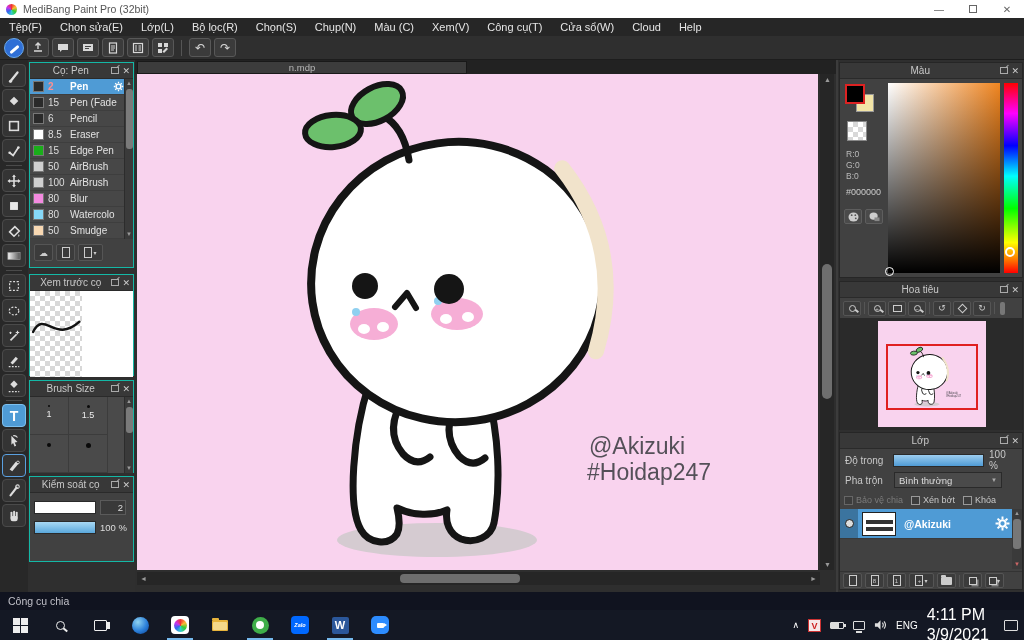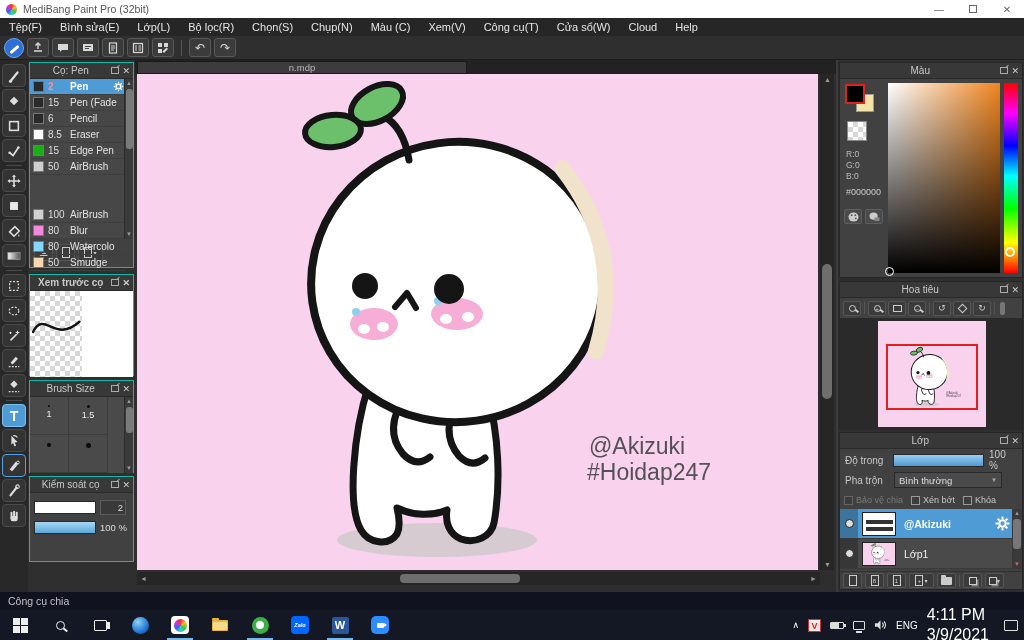--- a/index.html
+++ b/index.html
@@ -224,21 +224,21 @@
     <span class="wc-btn">—</span>
     <span class="wc-btn">
         <span class="restore-glyph"></span>
       </span>
     <span class="wc-btn">✕</span>
   </span>
 </div>
 
 <div id="menubar">
   <span class="menu-item">Tệp(F)</span>
-  <span class="menu-item">Bình sửa(E)</span>
+  <span class="menu-item">Chọn sửa(E)</span>
   <span class="menu-item">Lớp(L)</span>
   <span class="menu-item">Bộ lọc(R)</span>
   <span class="menu-item">Chọn(S)</span>
   <span class="menu-item">Chụp(N)</span>
   <span class="menu-item">Màu (C)</span>
   <span class="menu-item">Xem(V)</span>
   <span class="menu-item">Công cụ(T)</span>
   <span class="menu-item">Cửa sổ(W)</span>
   <span class="menu-item">Cloud</span>
   <span class="menu-item">Help</span>
@@ -440,21 +440,21 @@
         <div class="brow" style="width:96px;">
             <span class="sw" style="background: rgb(26, 174, 26);"></span>
             <span class="sz">15</span>
             <span class="nm">Edge Pen</span>
           </div>
         <div class="brow" style="width:96px;">
             <span class="sw" style="background: rgb(208, 208, 208);"></span>
             <span class="sz">50</span>
             <span class="nm">AirBrush</span>
           </div>
-        <div class="brow" style="width:96px;margin-top:32px;">
+        <div class="brow" style="width:96px;">
             <span class="sw" style="background: rgb(208, 208, 208);"></span>
             <span class="sz">100</span>
             <span class="nm">AirBrush</span>
           </div>
         <div class="brow" style="width:96px;">
             <span class="sw" style="background: rgb(244, 138, 224);"></span>
             <span class="sz">80</span>
             <span class="nm">Blur</span>
           </div>
         <div class="brow" style="width:96px;">
@@ -478,21 +478,21 @@
         <span class="mini-btn">
             <span class="pageic"></span>
           </span>
         <span class="mini-btn" style="width:25px;">
             <span class="pageic"></span>
             <span style="font-size:6px;margin-left:1px;">▾</span>
           </span>
       </div>
     </div>
 
-    <div class="panel" style="top:214px; height:102px;font-weight:bold;">
+    <div class="panel" style="top:214px; height:102px;">
       <div class="panel-h">
         <span class="ttl">Xem trước cọ</span>
         <span class="popout"></span>
         <span class="closex">✕</span>
       </div>
       <div id="previewbody">
         <div class="prev-right checker">
           <svg width="100%" height="100%" viewBox="0 0 50 84" preserveAspectRatio="none">
               <path d="M3,40 C14,18 24,52 48,30" fill="none" stroke="#111" stroke-width="2.4" stroke-linecap="round"></path>
             </svg>
@@ -679,29 +679,20 @@
             <span class="lthumb">
                 <span class="txtline" style="top:7px;"></span>
                 <span class="txtline" style="top:14px;"></span>
               </span>
             <span class="lname">@Akizuki</span>
             <svg class="lgear" width="15" height="15" viewBox="0 0 14 14">
                 <circle cx="7" cy="7" r="3" fill="none" stroke="#fff" stroke-width="2"></circle>
                 <path d="M7,0.5 v2.5 M7,11 v2.5 M0.5,7 h2.5 M11,7 h2.5 M2.4,2.4 l1.8,1.8 M9.8,9.8 l1.8,1.8 M11.6,2.4 l-1.8,1.8 M4.2,9.8 l-1.8,1.8" stroke="#fff" stroke-width="1.8"></path>
               </svg>
           </div>
-          <div class="lrow">
-            <span class="vis">
-                <span class="dot"></span>
-              </span>
-            <span class="lthumb" style="background: rgb(249, 211, 238);"><svg width="32" height="22" viewBox="0 0 681 496" preserveAspectRatio="xMidYMid meet">
-                  <use href="#chara"></use>
-                </svg></span>
-            <span class="lname">Lớp1</span>
-          </div>
         </div>
         <div id="layerscroll">
           <div class="arr" style="color:#999;font-size:6px;text-align:center;line-height:9px;">▲</div>
           <div style="position:absolute;left:1px;top:10px;width:8px;height:30px;background:#777;border-radius:3px;"></div>
           <div style="position:absolute;bottom:0;width:100%;color:#c66;font-size:6px;text-align:center;line-height:9px;">▼</div>
         </div>
         <div id="layerbtns">
           <span class="lp-btn">
               <span class="pageic"></span>
             </span>

